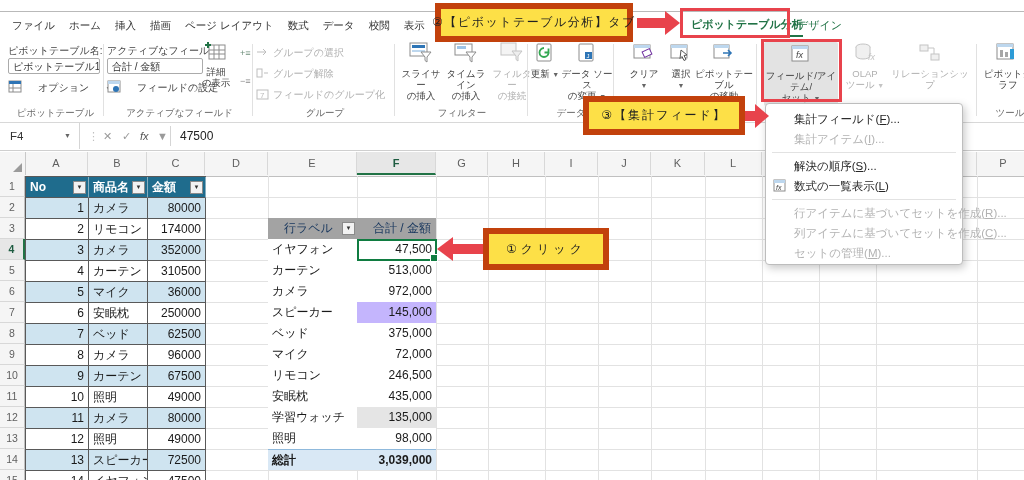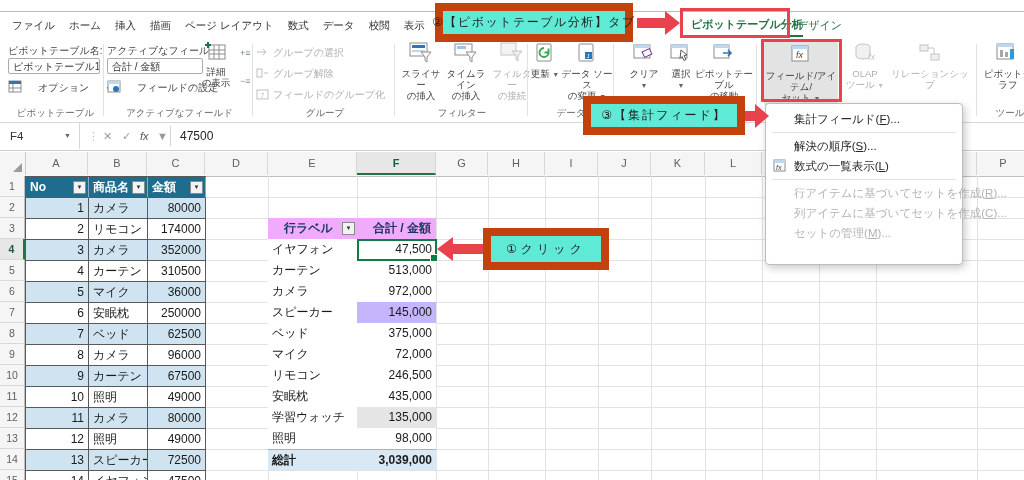--- a/index.html
+++ b/index.html
@@ -54,34 +54,34 @@
     font-size:12px;line-height:20px;padding:0 4px;overflow:hidden;white-space:nowrap;position:relative;color:#1a1a1a;}
   .scell.head{background:#1f6c8d;color:#fff;font-weight:bold;border-right:1px solid rgba(255,255,255,.45);border-bottom:1px solid #595959;}
   .scell.num{text-align:right;}
   .filterbtn{position:absolute;right:2px;top:4px;width:13px;height:13px;background:#f2f2f2;border:1px solid #8a8a8a;
     box-sizing:border-box;font-size:6px;color:#333;text-align:center;line-height:11px;}
   
   #pivottable{position:absolute;z-index:10;}
   .prow{display:flex;}
   .pcell{box-sizing:border-box;height:21px;font-size:12px;line-height:20px;padding:0 4px;overflow:hidden;
     white-space:nowrap;position:relative;color:#1a1a1a;}
-  .pcell.hdr{background:#f0abfc;font-weight:bold;color:#17365d;padding-left:16px;}
+  .pcell.hdr{background:#a3a3a3;font-weight:normal;color:#17365d;padding-left:16px;}
   .pcell.val{text-align:right;}
   .pcell.total{background:#d9e8f5;font-weight:bold;border-top:1px solid #8fb9dc;color:#1a1a1a;}
   #selbox{position:absolute;z-index:15;border:2px solid #107C41;box-sizing:border-box;pointer-events:none;}
   #selbox .handle{position:absolute;right:-3px;bottom:-3px;width:6px;height:6px;background:#107C41;border:1px solid #fff;}
   
   #ddmenu{position:absolute;left:765px;top:103px;width:198px;height:162px;background:#fff;border:1px solid #bdbdbd;
     border-radius:4px;box-shadow:2px 3px 8px rgba(0,0,0,.22);z-index:50;padding-top:5px;box-sizing:border-box;}
   .menu-item{height:20px;line-height:20px;font-size:11.5px;color:#262626;padding-left:28px;position:relative;white-space:nowrap;}
   .menu-item.dis{color:#b2b2b2;}
   .menu-item .mi-ic{position:absolute;left:7px;top:3px;}
   .menu-sep{height:1px;background:#e2e2e2;margin:3px 6px;}
   
-  .callout{position:absolute;background:#5eead4;border:8px solid #c2410c;box-sizing:border-box;z-index:60;
+  .callout{position:absolute;background:#fde047;border:6px solid #c2410c;box-sizing:border-box;z-index:60;
     display:flex;align-items:center;justify-content:center;font-size:12px;color:#222;white-space:nowrap;}
   .redbox{position:absolute;border:3px solid #e8434c;box-sizing:border-box;z-index:60;pointer-events:none;}
   .arrow-shaft{position:absolute;background:#e8434c;z-index:60;}
   .arrow-head{position:absolute;width:0;height:0;z-index:60;}
   .icw{display:inline-block;vertical-align:middle;}
 </style>
 </head>
 <body>
 <div id="app">
 
@@ -508,20 +508,21 @@
         <div class="pcell total" style="width: 89px;">総計</div>
         <div class="pcell total val" style="width: 79px;">3,039,000</div>
       </div>
     </div>
 <div id="selbox" style="left:357px;top:239px;width:80px;height:22px;">
       <div class="handle"></div>
     </div>
 
 <div id="ddmenu">
       <div class="menu-item"><span>集計フィールド(<u>F</u>)...</span></div>
+      <div class="menu-item dis"><span>集計アイテム(<u>I</u>)...</span></div>
       <div class="menu-sep"></div>
       <div class="menu-item"><span>解決の順序(<u>S</u>)...</span></div>
       <div class="menu-item"><span class="mi-ic"><svg width="14" height="14">
             <rect x="1" y="1" width="11" height="11" fill="#fff" stroke="#8c8c8c"></rect>
             <rect x="1" y="1" width="11" height="3" fill="#bdd7ee"></rect>
             <text x="3" y="11" font-size="7" font-style="italic" fill="#444">fx</text>
           </svg></span><span>数式の一覧表示(<u>L</u>)</span></div>
       <div class="menu-sep"></div>
       <div class="menu-item dis"><span>行アイテムに基づいてセットを作成(<u>R</u>)...</span></div>
       <div class="menu-item dis"><span>列アイテムに基づいてセットを作成(<u>C</u>)...</span></div>

